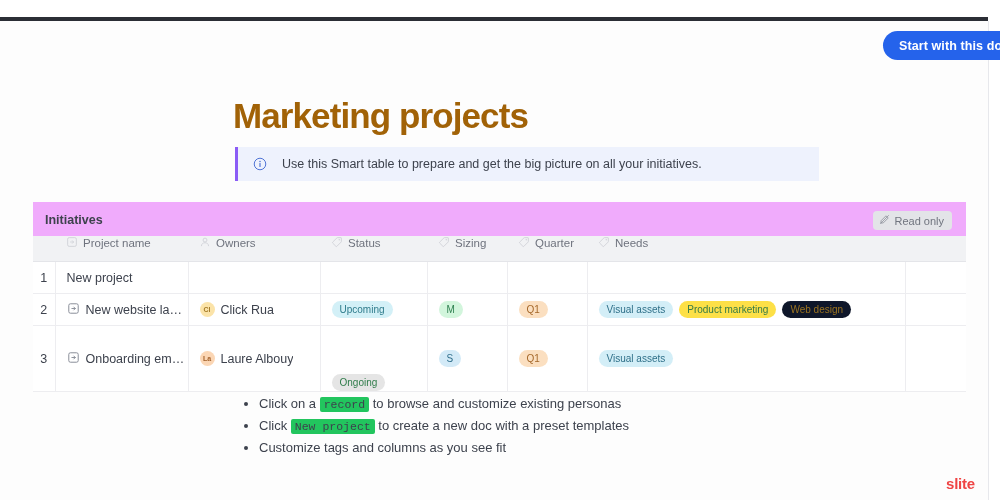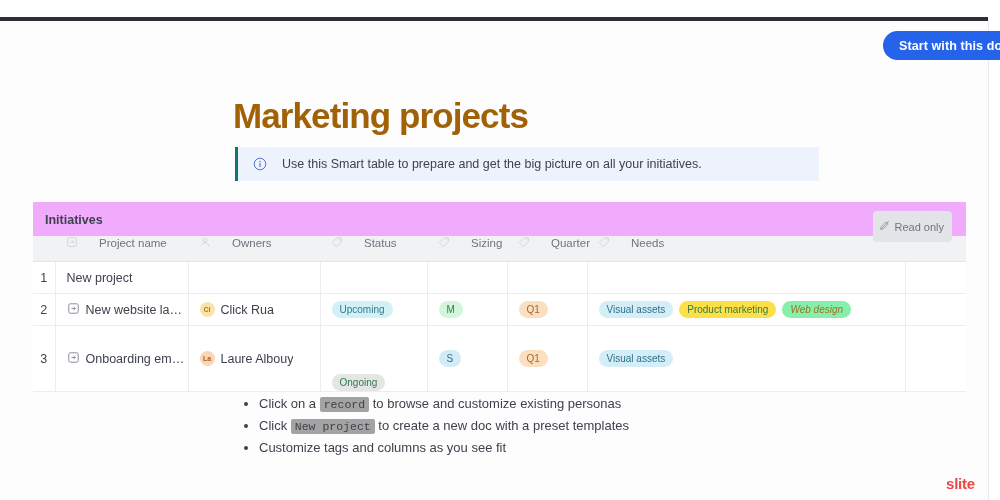--- a/index.html
+++ b/index.html
@@ -76,21 +76,21 @@
   }
 
   
   .callout {
     position: absolute;
     left: 235px;
     top: 126px;
     width: 584px;
     height: 34px;
     background: #eef2fd;
-    border-left: 3px solid #0f766e;
+    border-left: 3px solid #8b5cf6;
     display: flex;
     align-items: center;
     box-sizing: border-box;
   }
   .callout-icon {
     width: 14px;
     height: 14px;
     margin-left: 15px;
     flex: 0 0 auto;
     color: #4a6fd4;
@@ -117,21 +117,21 @@
   .table-name {
     font-size: 12.5px;
     font-weight: bold;
     color: #3d424d;
     padding: 11px 0 9px 12px;
   }
   .readonly-chip {
     position: absolute;
     right: 14px;
     top: 9px;
-    height: 31px;
+    height: 19px;
     padding: 0 8px 0 6px;
     display: flex;
     align-items: center;
     gap: 4px;
     background: #e3e4e8;
     border-radius: 4px;
     font-size: 11px;
     color: #70747f;
     white-space: nowrap;
   }
@@ -156,21 +156,21 @@
     text-align: left;
     font-weight: normal;
     font-size: 11.5px;
     color: #6f737e;
     padding: 0 0 11px 0;
     vertical-align: bottom;
   }
   .th-inner {
     display: flex;
     align-items: center;
-    gap: 21px;
+    gap: 5px;
     padding-left: 11px;
   }
   .th-inner svg { flex: 0 0 auto; opacity: .55; }
 
   table.smart td {
     height: 31px;
     border-bottom: 1px solid #ededf0;
     border-right: 1px solid #ededf0;
     padding: 0;
     vertical-align: middle;
@@ -236,21 +236,21 @@
   .instr-list li {
     font-size: 13px;
     color: #3d424d;
     margin-bottom: 3px;
     white-space: nowrap;
     line-height: 1.45;
   }
   code.ic {
     font-family: "Liberation Mono", monospace;
     font-size: 11.5px;
-    background: #a3a3a3;
+    background: #22c55e;
     color: #3d424d;
     padding: 1px 4px;
     border-radius: 2px;
   }
 
   
   .brand {
     position: absolute;
     left: 946px;
     top: 454px;
@@ -437,21 +437,21 @@
               </td>
               <td>
                 <div class="tags-row">
                   <span class="tag" style="background: rgb(251, 223, 192); color: rgb(165, 104, 42);">Q1</span>
                 </div>
               </td>
               <td>
                 <div class="tags-row">
                   <span class="tag" style="background: rgb(211, 238, 247); color: rgb(47, 112, 137);">Visual assets</span>
                   <span class="tag" style="background: #fde047; color: rgb(53, 122, 69);">Product marketing</span>
-                  <span class="tag" style="background: #86efac; color: rgb(155, 115, 32); font-style: italic;">Web design</span>
+                  <span class="tag" style="background: #0f172a; color: rgb(155, 115, 32);">Web design</span>
                 </div>
               </td>
               <td></td>
             </tr>
             <tr>
               <td class="idx-cell">3</td>
               <td>
                 <div class="td-pad">
                   <span class="doc-icon"><svg width="13" height="13" viewBox="0 0 16 16" fill="none">
                       <rect x="2.2" y="2.2" width="11.6" height="11.6" rx="2" stroke="#878b96" stroke-width="1.2"></rect>

